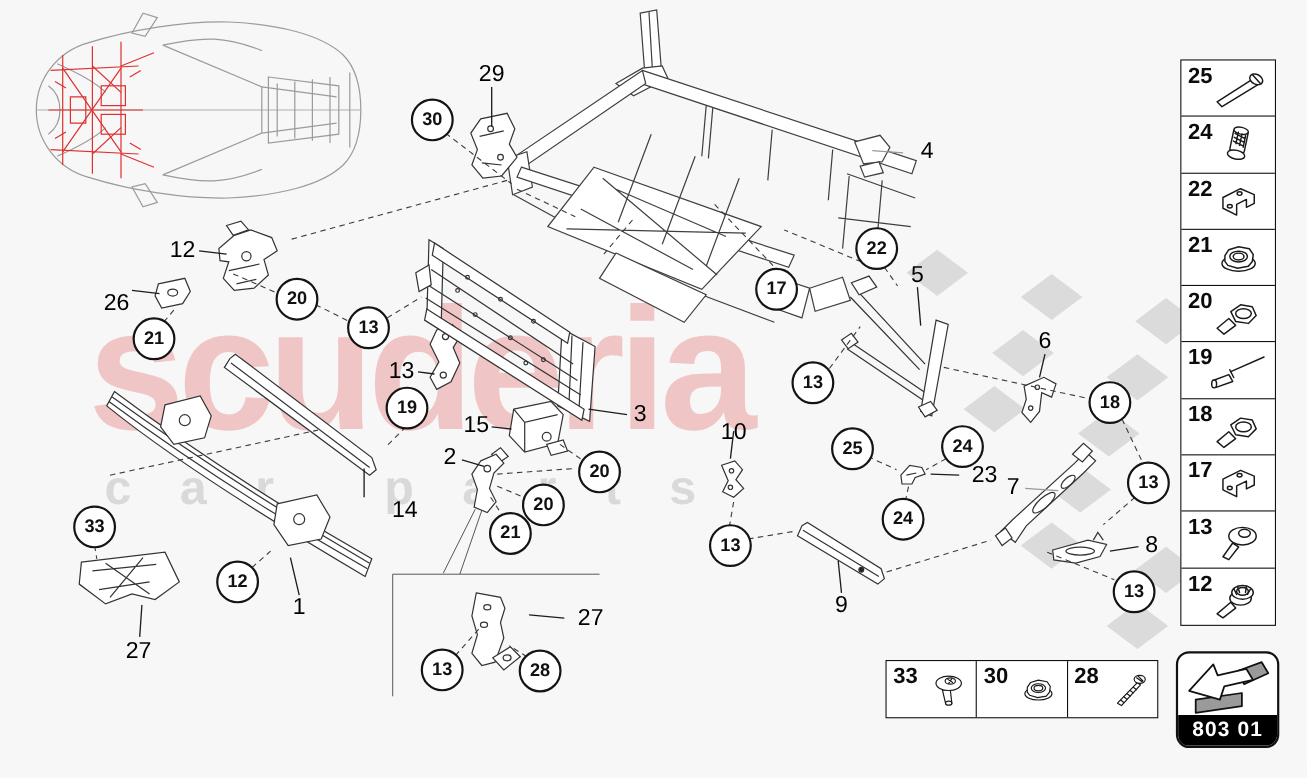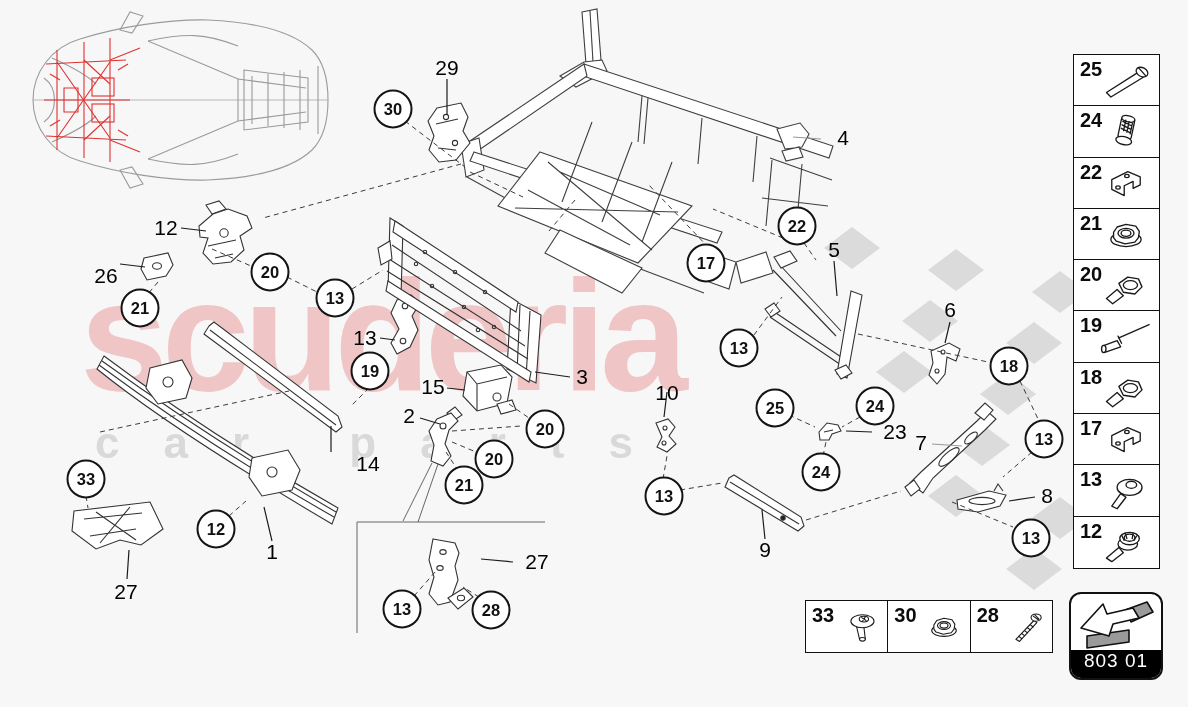--- a/index.html
+++ b/index.html
@@ -20,21 +20,21 @@
   .pcell .num,.fcell .num{position:absolute;left:6px;top:3px;font-weight:bold;font-size:20px;color:#0c0c0c}
   .pcell svg{position:absolute;right:1px;top:5px}
   #fast-row{position:absolute;left:805px;top:600px;width:248px;height:53px;display:flex;
             border:1.7px solid #111;background:#fff;box-sizing:border-box;z-index:7}
   .fcell{position:relative;flex:1;border-right:1.7px solid #111}
   .fcell:last-child{border-right:none}
   .fcell svg{position:absolute;right:0;top:4px}
   #refbox{position:absolute;left:1069px;top:592px;width:94px;height:88px;border:2.6px solid #111;
           border-radius:12px;background:#fff;box-sizing:border-box;overflow:hidden;z-index:7}
   #refband{position:absolute;left:0;right:0;bottom:0;height:28px;background:#000;color:#fff;
-           display:flex;align-items:flex-start;justify-content:center;font-weight:normal;font-size:19px;
+           display:flex;align-items:center;justify-content:center;font-weight:bold;font-size:19px;
            letter-spacing:1px}
   #refarrow{position:absolute;left:2px;top:2px}
   .ic{stroke:#1a1a1a;stroke-width:1.5;fill:#fff;stroke-linejoin:round;stroke-linecap:round}
 </style>
 </head>
 <body>
 
 <div class="stage">
 
   <svg id="art" width="1188" height="707" viewBox="0 0 1188 707">

